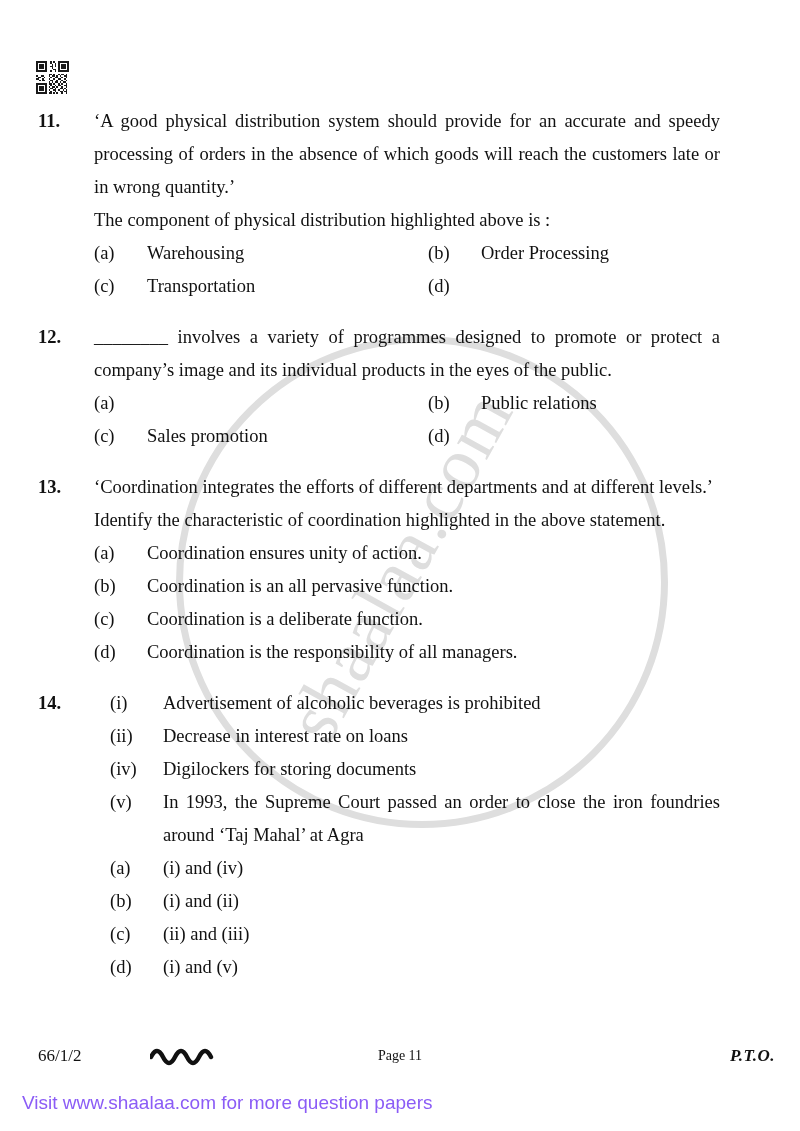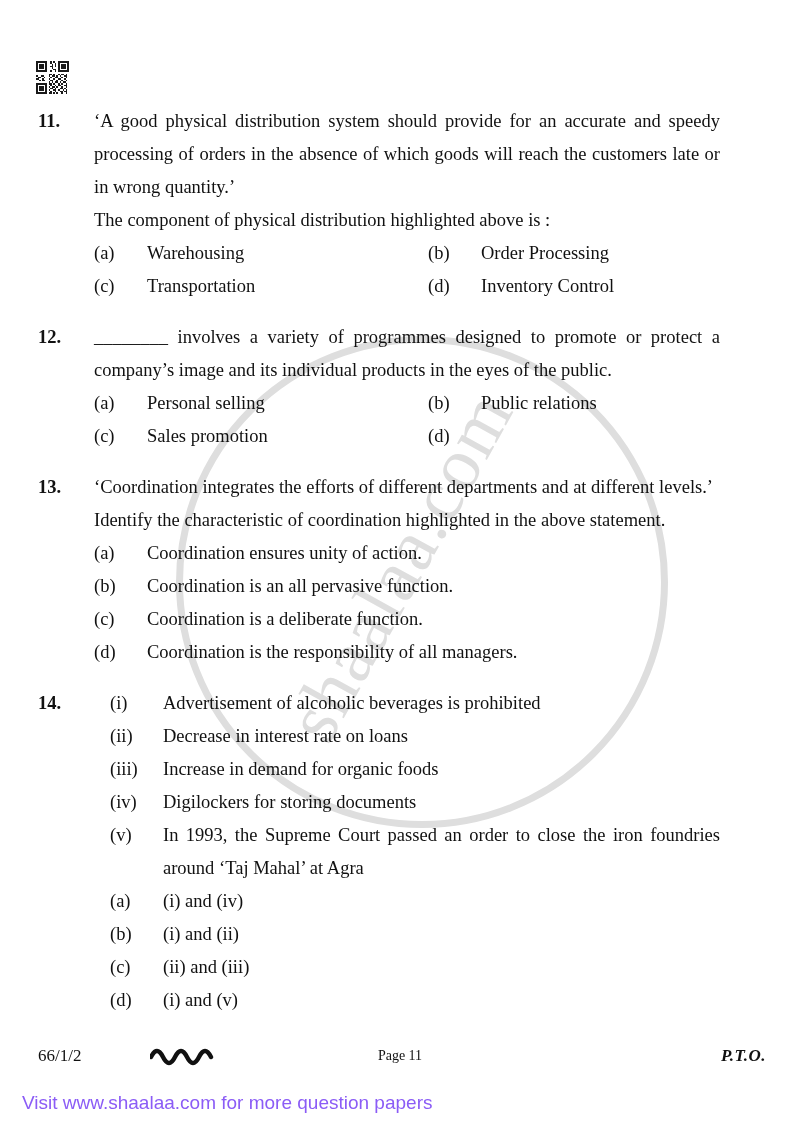--- a/index.html
+++ b/index.html
@@ -171,21 +171,21 @@
     position: absolute;
     left: 0;
     top: 0;
     width: 800px;
     text-align: center;
     font-size: 14px;
     line-height: 26px;
   }
   .footer-pto {
     position: absolute;
-    right: 34px;
+    right: 25px;
     top: 0;
     font-size: 17px;
     font-style: italic;
     font-weight: bold;
     letter-spacing: 0.5px;
     line-height: 26px;
   }
 
   .bottom-banner {
     position: absolute;
@@ -323,38 +323,36 @@
               <span class="opttext">Order Processing</span>
             </div>
           </div>
           <div class="optrow">
             <div class="optcell colA">
               <span class="optlabel">(c)</span>
               <span class="opttext">Transportation</span>
             </div>
             <div class="optcell colB">
               <span class="optlabel">(d)</span>
-              <span class="opttext">Inventory Control</span>
             </div>
           </div>
         </div>
       </div>
     </div>
 
     <div class="spacer-q"></div>
 
     <div class="qblock">
       <div class="qnum">12.</div>
       <div class="qbody">
         <p class="para">________ involves a variety of programmes designed to promote or protect a company’s image and its individual products in the eyes of the public.</p>
         <div class="opts2">
           <div class="optrow">
             <div class="optcell colA">
               <span class="optlabel">(a)</span>
-              <span class="opttext">Personal selling</span>
             </div>
             <div class="optcell colB">
               <span class="optlabel">(b)</span>
               <span class="opttext">Public relations</span>
             </div>
           </div>
           <div class="optrow">
             <div class="optcell colA">
               <span class="optlabel">(c)</span>
               <span class="opttext">Sales promotion</span>
@@ -401,24 +399,20 @@
       <div class="qnum">14.</div>
       <div class="qbody">
         <div>
           <div class="romanrow">
             <span class="romanlabel">(i)</span>
             <span class="romantext">Advertisement of alcoholic beverages is prohibited</span>
           </div>
           <div class="romanrow">
             <span class="romanlabel">(ii)</span>
             <span class="romantext">Decrease in interest rate on loans</span>
-          </div>
-          <div class="romanrow">
-            <span class="romanlabel">(iii)</span>
-            <span class="romantext">Increase in demand for organic foods</span>
           </div>
           <div class="romanrow">
             <span class="romanlabel">(iv)</span>
             <span class="romantext">Digilockers for storing documents</span>
           </div>
           <div class="romanrow">
             <span class="romanlabel">(v)</span>
             <span class="romantext">In 1993, the Supreme Court passed an order to close the iron foundries around ‘Taj Mahal’ at Agra</span>
           </div>
         </div>

